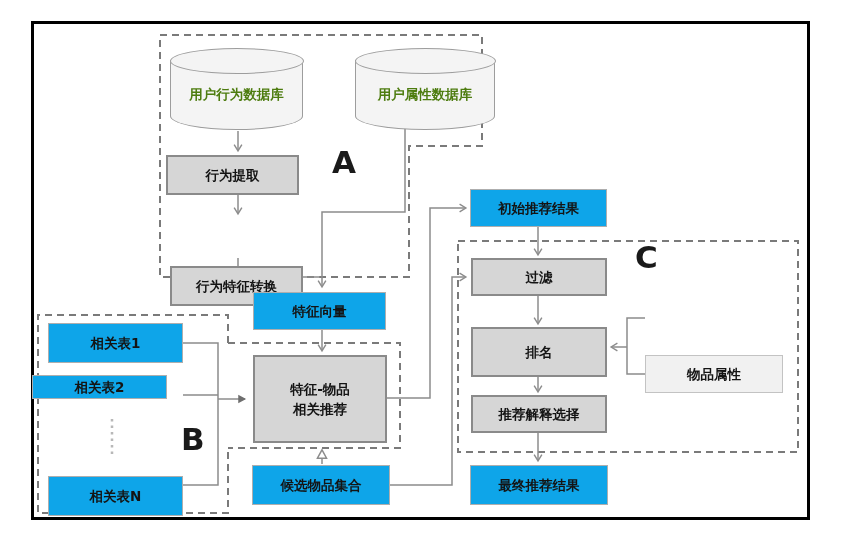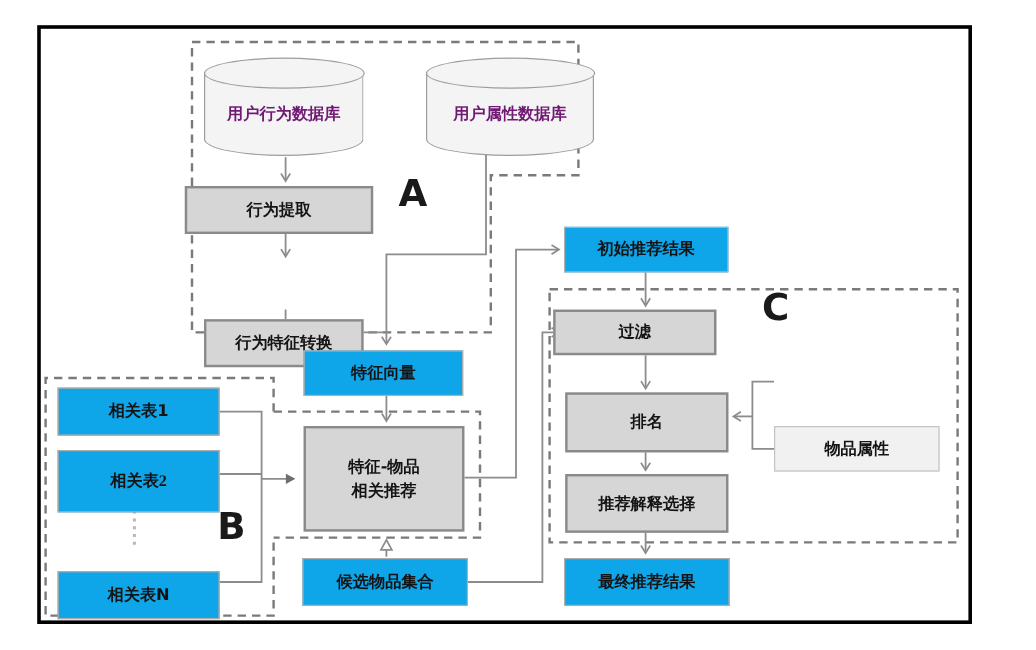--- a/index.html
+++ b/index.html
@@ -22,21 +22,21 @@
   }
   .dark{background:#d6d6d6;border:2px solid #8a8a8a;}
   .light{background:#0ea5e9;border:1.5px solid #aeaeae;text-align:right;}
   .lighter{background:#f1f1f1;border:1.5px solid #c3c3c3;}
   
   .db{
     position:absolute;box-sizing:border-box;background:#f4f4f4;
     border:1.5px solid #9d9d9d;border-top:none;
     border-radius:0 0 50% 50% / 0 0 14px 14px;
     display:flex;align-items:center;justify-content:center;
-    font-size:13.5px;font-weight:600;color:#701a75;
+    font-size:13.5px;font-weight:600;color:#4d7c0f;
   }
   .db::before{
     content:"";position:absolute;left:-1.5px;right:-1.5px;top:-12px;height:24px;
     background:#f4f4f4;border:1.5px solid #9d9d9d;border-radius:50%;
   }
   .db span{position:relative;z-index:2;}
   .seclabel{
     position:absolute;font-weight:bold;font-size:31px;color:#1a1a1a;
     font-family:"DejaVu Sans","Liberation Sans",sans-serif;
   }
@@ -89,36 +89,36 @@
     </g>
   </svg>
 
   <div class="db" style="left:170px;top:60px;width:133px;height:70px;">
     <span>用户行为数据库</span>
   </div>
   <div class="db" style="left:355px;top:60px;width:140px;height:70px;">
     <span>用户属性数据库</span>
   </div>
 
-  <div class="node dark" style="left:154px;top:155px;width:157px;height:40px;">行为提取</div>
+  <div class="node dark" style="left:166px;top:155px;width:133px;height:40px;">行为提取</div>
   <div class="node dark" style="left:170px;top:218px;width:133px;height:40px;margin-top:48px;">行为特征转换</div>
 
   <div class="node light" style="left:253px;top:292px;width:133px;height:38px;">特征向量</div>
   <div class="node dark" style="left:253px;top:355px;width:134px;height:88px;">特征-物品
 相关推荐</div>
   <div class="node light" style="left:252px;top:465px;width:138px;height:40px;">候选物品集合</div>
 
   <div class="node light" style="left:48px;top:323px;width:135px;height:40px;">相关表1</div>
-  <div class="node light" style="left:48px;top:375px;width:135px;height:52px;font-family:Liberation Serif, serif;">相关表2</div>
+  <div class="node light" style="left:32px;top:375px;width:135px;height:24px;">相关表2</div>
   <div class="node light" style="left:48px;top:465px;width:135px;height:40px;margin-top:11px;">相关表N</div>
 
   <div class="node light" style="left:470px;top:189px;width:137px;height:38px;">初始推荐结果</div>
-  <div class="node dark" style="left:461px;top:258px;width:136px;height:38px;">过滤</div>
+  <div class="node dark" style="left:471px;top:258px;width:136px;height:38px;">过滤</div>
   <div class="node dark" style="left:471px;top:327px;width:136px;height:50px;">排名</div>
-  <div class="node dark" style="left:471px;top:395px;width:136px;height:49px;">推荐解释选择</div>
+  <div class="node dark" style="left:471px;top:395px;width:136px;height:38px;">推荐解释选择</div>
   <div class="node light" style="left:470px;top:465px;width:138px;height:40px;">最终推荐结果</div>
 
   <div class="node lighter" style="left:645px;top:355px;width:138px;height:38px;">物品属性</div>
 
   <div class="seclabel" style="left:332px;top:144px;">A</div>
   <div class="seclabel" style="left:181px;top:421px;">B</div>
   <div class="seclabel" style="left:635px;top:239px;">C</div>
 </div>
 
 </body></html>

